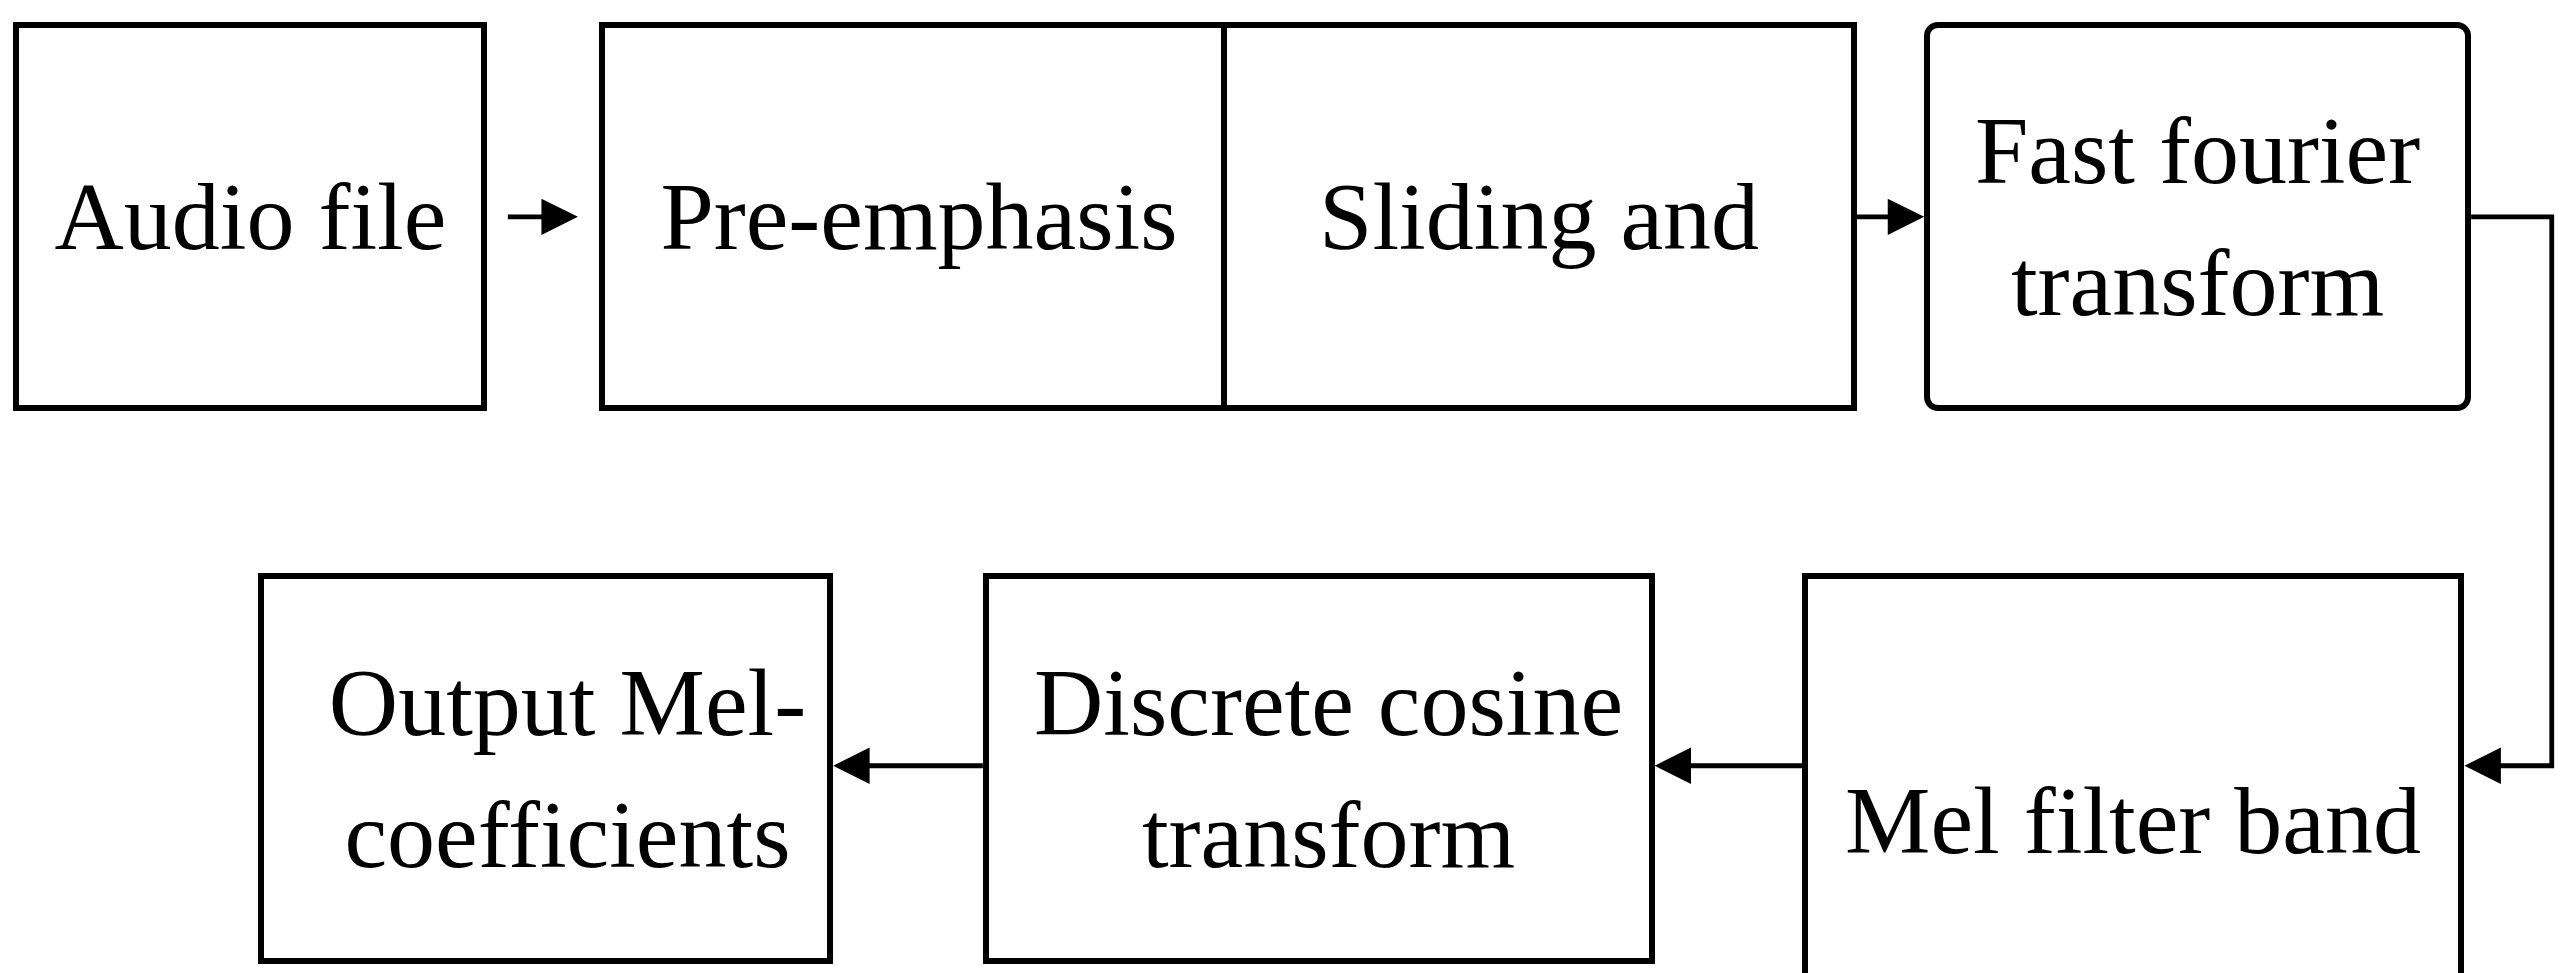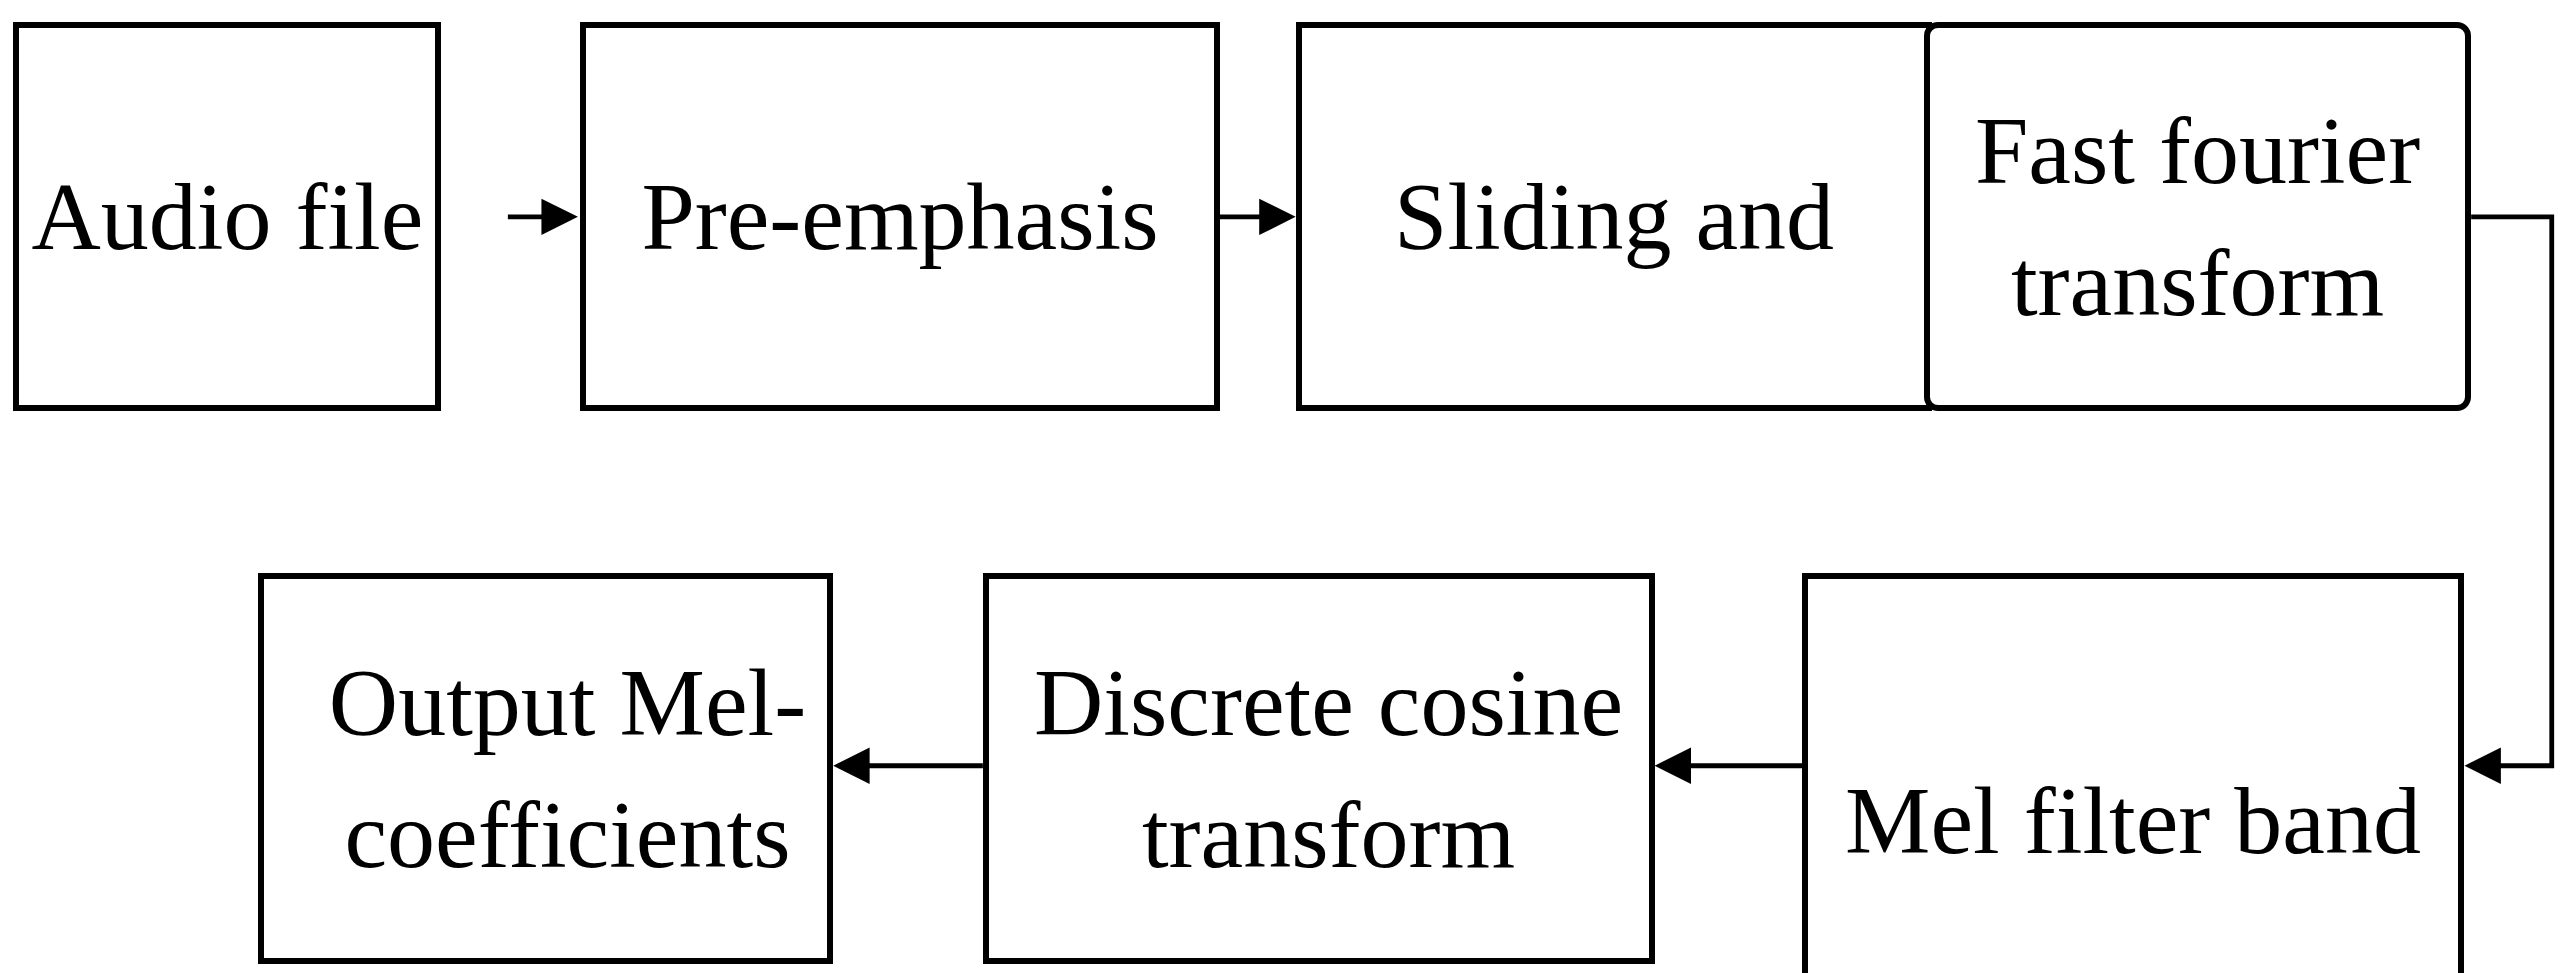--- a/index.html
+++ b/index.html
@@ -40,23 +40,23 @@
     background: #ffffff;
     display: flex;
     flex-direction: column;
     align-items: center;
     justify-content: center;
     text-align: center;
     font-size: 96px;
     line-height: 132px;
     white-space: nowrap;
   }
-  #n-audio { left: 13.4px;   top: 22px;  width: 428px; height: 389px; justify-content: center; }
-  #n-pre   { left: 580px;  top: 22px;  width: 640px; height: 389px; }
-  #n-slide { left: 1296px; top: 22px;  width: 636px; height: 389px; }
+  #n-audio { left: 13.4px;   top: 22px;  width: 474px; height: 389px; justify-content: center; }
+  #n-pre   { left: 599px;  top: 22px;  width: 640px; height: 389px; }
+  #n-slide { left: 1221px; top: 22px;  width: 636px; height: 389px; }
   #n-fft   { left: 1924px; top: 22px;  width: 547px; height: 389px; border-radius: 14px; }
   #n-out   { left: 258px;  top: 573px; width: 575px; height: 391px; padding-left: 44px; }
   #n-dct   { left: 983px; top: 573px; width: 672px; height: 391px; padding-left: 19px; }
   #n-mel   { left: 1802px; top: 573px; width: 662px; height: 495px; }
 </style>
 </head>
 <body>
 
 <div class="canvas">
 

